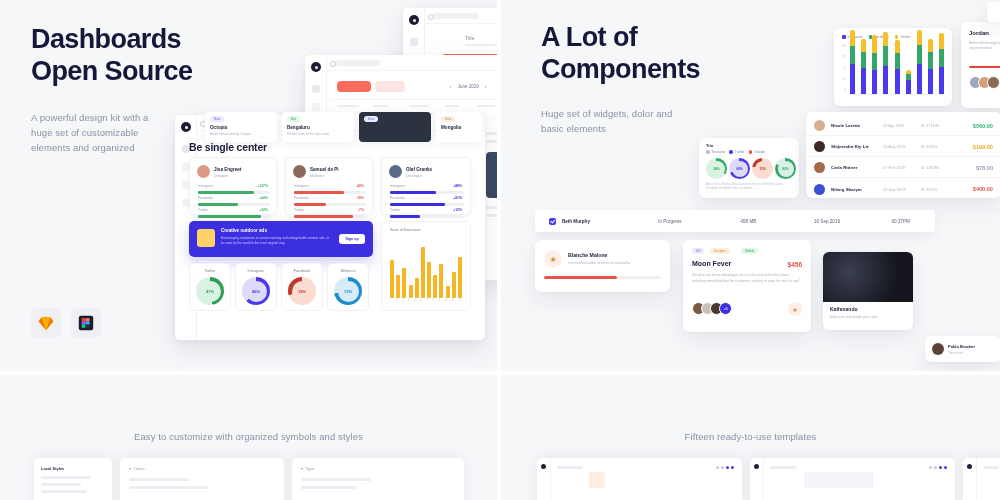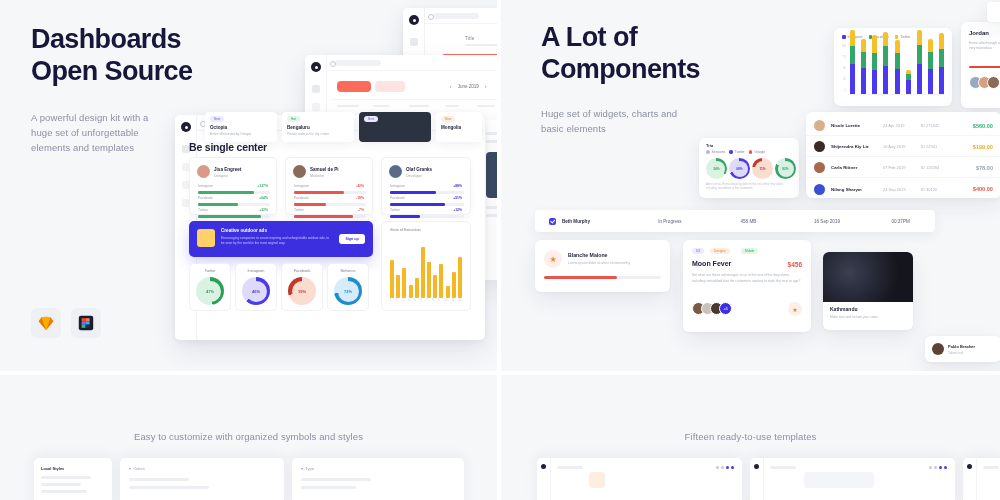--- a/index.html
+++ b/index.html
@@ -163,21 +163,21 @@
 
 <div class="page">
 
   <section class="panel p-tl">
 
     <div class="tl-copy">
       <div class="h1">
         <div>Dashboards</div>
         <div>Open Source</div>
       </div>
-      <div class="sub">A powerful design kit with a huge set of unforgettable elements and templates</div>
+      <div class="sub">A powerful design kit with a huge set of customizable elements and organized</div>
     </div>
 
     <div class="logos">
       <div class="logo-tile">
         <svg width="16" height="15" viewBox="0 0 24 22">
           <path d="M5.5 1.5 L12 0.8 L18.5 1.5 L23 7.5 L12 21 L1 7.5 Z" fill="#fdb300"></path>
           <path d="M1 7.5 L12 21 L5.5 1.5 Z" fill="#ea6c00" opacity=".85"></path>
           <path d="M23 7.5 L12 21 L18.5 1.5 Z" fill="#ea6c00" opacity=".85"></path>
           <path d="M5.5 1.5 L12 0.8 L18.5 1.5 L12 21 Z" fill="#fdad00"></path>
         </svg>
@@ -413,21 +413,21 @@
     </div>
   </section>
 
   <section class="panel p-tr">
 
     <div class="tr-copy">
       <div class="h1">
         <div>A Lot of</div>
         <div>Components</div>
       </div>
-      <div class="sub">Huge set of widgets, charts and basic elements</div>
+      <div class="sub">Huge set of widgets, dolor and basic elements</div>
     </div>
 
     <div class="card" style="left:333px;top:28px;width:118px;height:78px">
       <div class="legend" style="left:8px;top:7px">
         <span>
             <i style="background:#4a3aef"></i>
             <b style="font-weight:normal">Instagram</b>
           </span>
         <span>
             <i style="background:#35a66a"></i>

